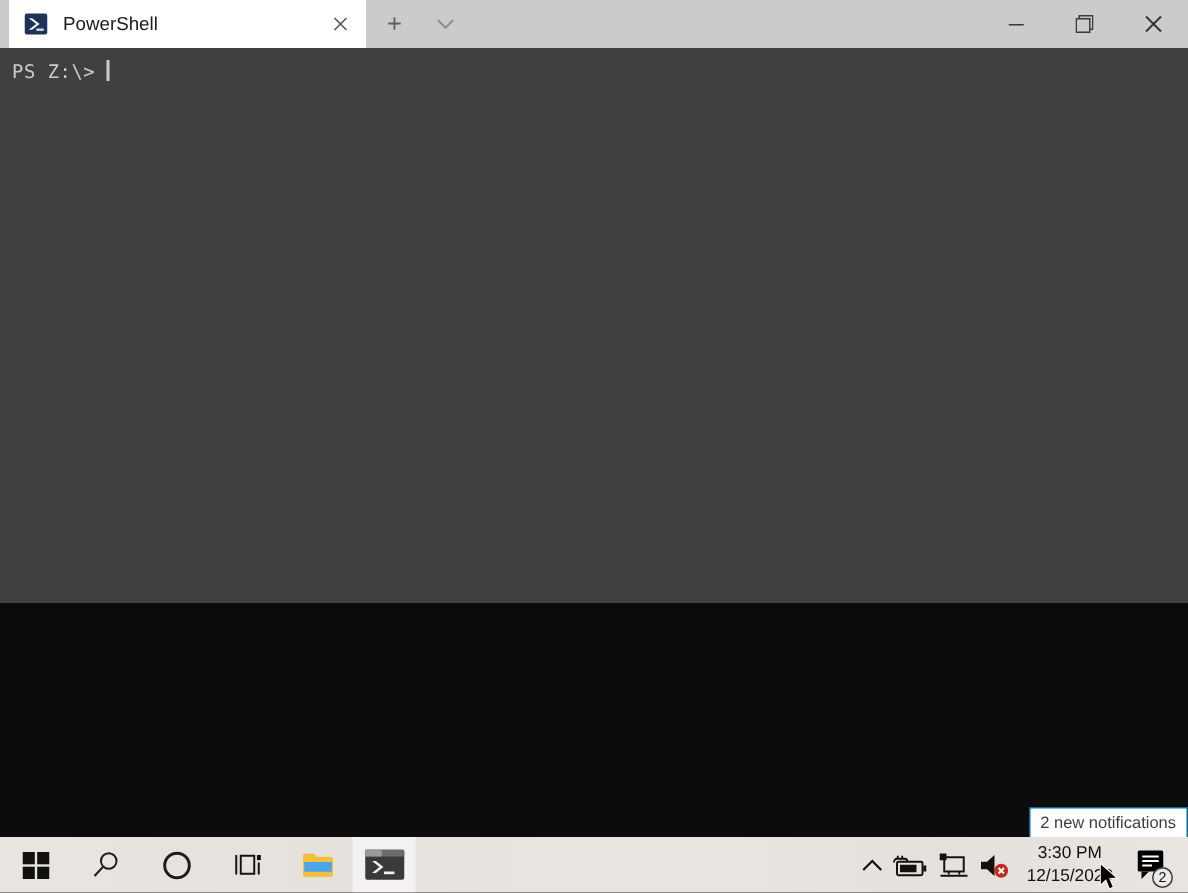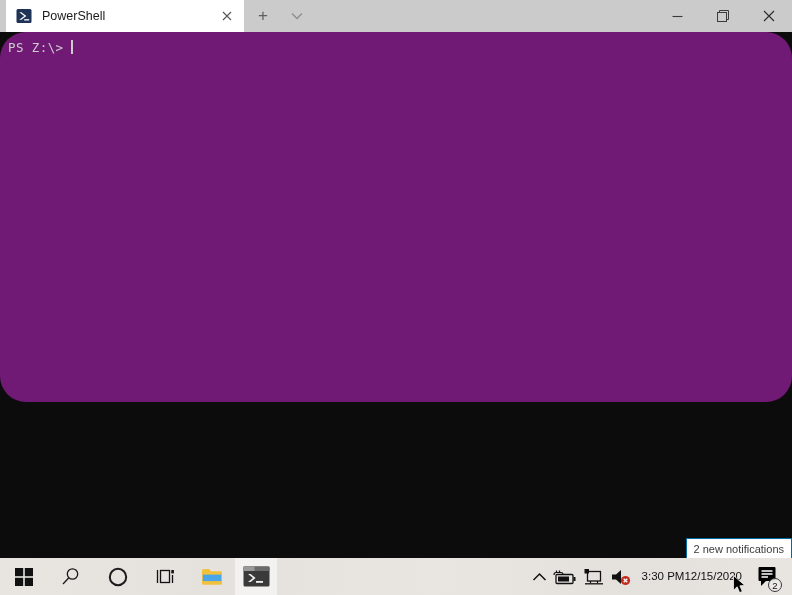--- a/index.html
+++ b/index.html
@@ -12,34 +12,34 @@
   .tab { width:238px; margin-left:6px; background:#ffffff; display:flex; align-items:center; padding:0 8px 0 10px; }
   .tab-icon { width:16px; height:16px; flex:0 0 16px; }
   .tab-label { margin-left:10px; font-size:12.5px; color:#1b1b1b; flex:1 1 auto; white-space:nowrap; overflow:hidden; }
   .tab-close { width:18px; height:18px; display:flex; align-items:center; justify-content:center; color:#555; font-size:12px; cursor:default; }
   .newtab-btn, .dropdown-btn { width:34px; display:flex; align-items:center; justify-content:center; color:#5f5f5f; }
   .newtab-btn { font-size:17px; font-weight:400; margin-left:2px; }
   .tabbar-spacer { flex:1 1 auto; }
   .win-btn { width:46px; height:32px; display:flex; align-items:center; justify-content:center; }
 
   
-  .terminal { position:absolute; top:32px; left:0; width:792px; height:370px; background:#701a75; padding:7px 0 0 8px;border-radius:26px; }
+  .terminal { position:absolute; top:32px; left:0; width:792px; height:370px; background:#404040; padding:7px 0 0 8px; }
   .prompt-line { display:flex; align-items:center; height:16px; }
   .prompt-text { font-family:"DejaVu Sans Mono","Liberation Mono",monospace; font-size:12.5px; color:#cccccc; letter-spacing:0.4px; white-space:pre; }
   .term-cursor { width:2px; height:14px; background:#cccccc; margin-left:8px; }
 
   
   .taskbar { position:absolute; left:0; bottom:0; width:792px; height:37px;
     background:linear-gradient(90deg,#e8e5e1 0%, #e5e2de 30%, #e9e6e2 55%, #e4e1dd 80%, #e8e5e1 100%); 
     display:flex; align-items:stretch; }
   .tb-btn { width:47px; display:flex; align-items:center; justify-content:center; }
   .tb-btn.active-app { width:42px; background:#f4f2f0; }
   .tray { margin-left:auto; display:flex; align-items:center; gap:6px; padding-right:10px; }
   .tray-icon { display:flex; align-items:center; justify-content:center; }
-  .clock { display:flex; flex-direction:row; align-items:center; justify-content:center; padding:0 4px; line-height:14.5px; }
+  .clock { display:flex; flex-direction:column; align-items:center; justify-content:center; padding:0 4px; line-height:14.5px; }
   .clock .time, .clock .date { font-size:11.5px; color:#101010; white-space:nowrap; }
   .action-center { position:relative; width:30px; height:37px; display:flex; align-items:center; justify-content:center; }
   .ac-badge { position:absolute; right:0px; bottom:3px; width:14px; height:14px; border-radius:50%;
     background:rgba(236,234,232,0.95); border:1.2px solid #3a3a3a; color:#111; font-size:9.5px;
     display:flex; align-items:center; justify-content:center; }
 
   
   .tooltip { position:absolute; top:538px; right:0px; height:21px; background:#ffffff; border:1px solid #0369a1;
     display:flex; align-items:center; padding:0 7px; font-size:11px; color:#3c3c3c; white-space:nowrap; }
 

